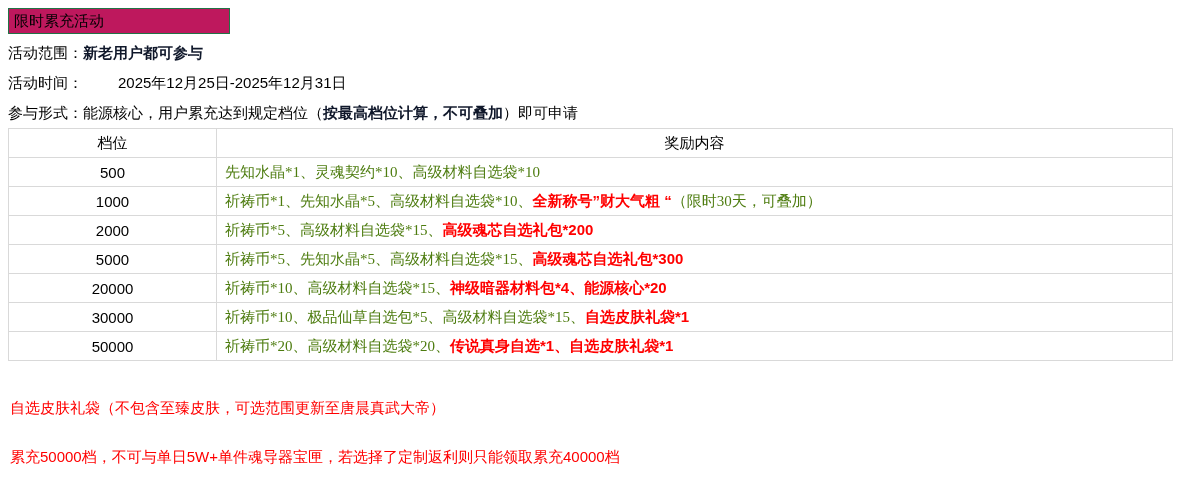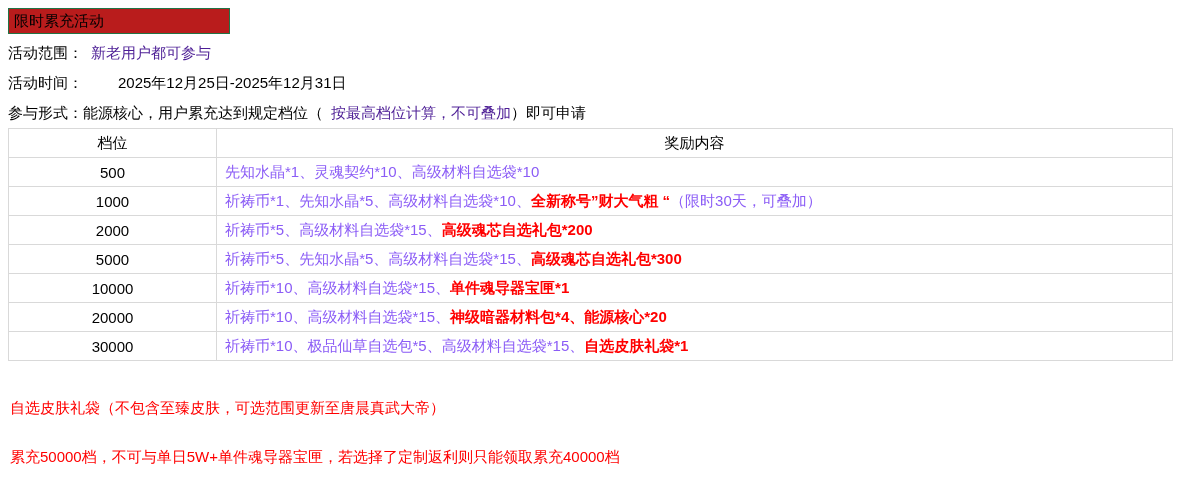--- a/index.html
+++ b/index.html
@@ -27,32 +27,32 @@
     left: 8px;
     top: 8px;
     width: 222px;
     height: 26px;
     border: 1px solid #217346;
     display: flex;
     align-items: center;
     padding-left: 5px;
     font-size: 15px;
     color: #000;
-    background: #b91c1c;
+    background: #be185d;
   }
   .info-row {
     position: absolute;
     left: 8px;
     display: flex;
     align-items: center;
     white-space: nowrap;
     font-size: 15px;
   }
   .info-row .lbl { color: #000; }
-  .info-row .red-bold { color: #4c1d95; font-weight: normal; margin-left: 8px; }
+  .info-row .red-bold { color: #0f172a; font-weight: bold; }
   .info-row .plain { color: #000; }
   .r1 { top: 44px; }
   .r2 { top: 74px; gap: 35px; }
   .r3 { top: 104px; }
 
   table.grid {
     position: absolute;
     left: 8px;
     top: 128px;
     width: 1165px;
@@ -72,21 +72,21 @@
     text-align: center;
   }
   table.grid th.reward-head {
     text-align: center;
   }
   table.grid td.reward {
     text-align: left;
     padding-left: 8px;
   }
   .hl { color: #ff0000; font-weight: bold; }
-  .nm { color: #8b5cf6; }
+  .nm { color: #4d7c0f; font-family: Liberation Serif, serif; }
 
   .footnote {
     position: absolute;
     left: 10px;
     white-space: nowrap;
     color: #ff0000;
     font-size: 15px;
   }
   .f1 { top: 399px; }
   .f2 { top: 448px; }
@@ -135,30 +135,30 @@
         </tr>
         <tr>
           <td class="tier">2000</td>
           <td class="reward"><span class="nm">祈祷币*5、高级材料自选袋*15、</span><span class="hl">高级魂芯自选礼包*200</span></td>
         </tr>
         <tr>
           <td class="tier">5000</td>
           <td class="reward"><span class="nm">祈祷币*5、先知水晶*5、高级材料自选袋*15、</span><span class="hl">高级魂芯自选礼包*300</span></td>
         </tr>
         <tr>
-          <td class="tier">10000</td>
-          <td class="reward"><span class="nm">祈祷币*10、高级材料自选袋*15、</span><span class="hl">单件魂导器宝匣*1</span></td>
-        </tr>
-        <tr>
           <td class="tier">20000</td>
           <td class="reward"><span class="nm">祈祷币*10、高级材料自选袋*15、</span><span class="hl">神级暗器材料包*4、能源核心*20</span></td>
         </tr>
         <tr>
           <td class="tier">30000</td>
           <td class="reward"><span class="nm">祈祷币*10、极品仙草自选包*5、高级材料自选袋*15、</span><span class="hl">自选皮肤礼袋*1</span></td>
+        </tr>
+        <tr>
+          <td class="tier">50000</td>
+          <td class="reward"><span class="nm">祈祷币*20、高级材料自选袋*20、</span><span class="hl">传说真身自选*1、自选皮肤礼袋*1</span></td>
         </tr>
       </tbody>
   </table>
 
   <div class="footnote f1">自选皮肤礼袋（不包含至臻皮肤，可选范围更新至唐晨真武大帝）</div>
   <div class="footnote f2">累充50000档，不可与单日5W+单件魂导器宝匣，若选择了定制返利则只能领取累充40000档</div>
 
 </div>
 
 </body></html>

